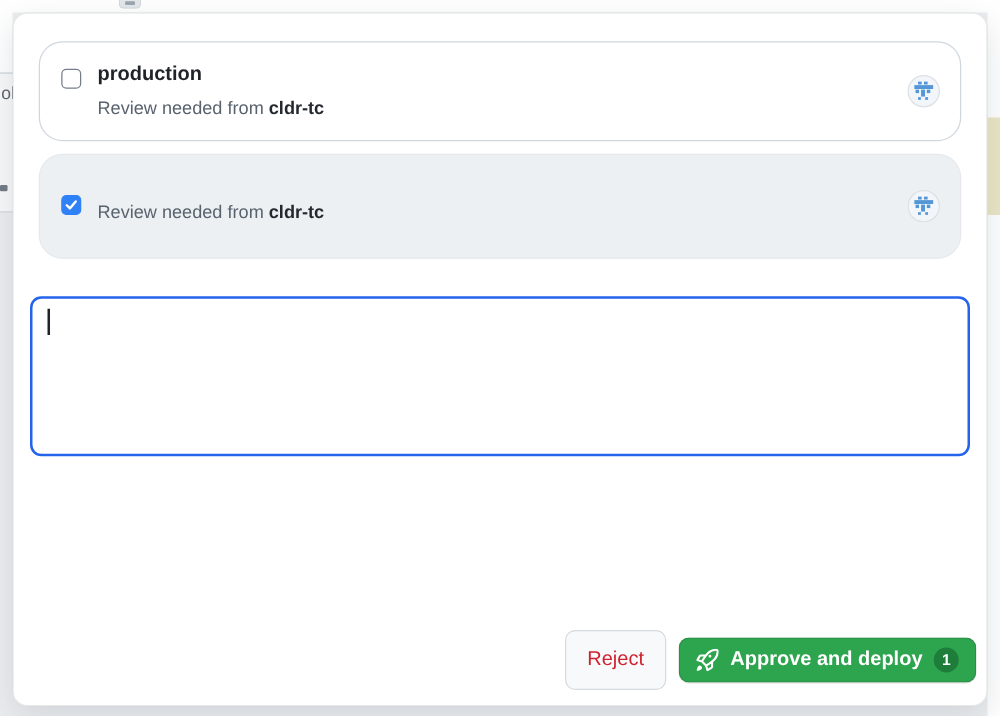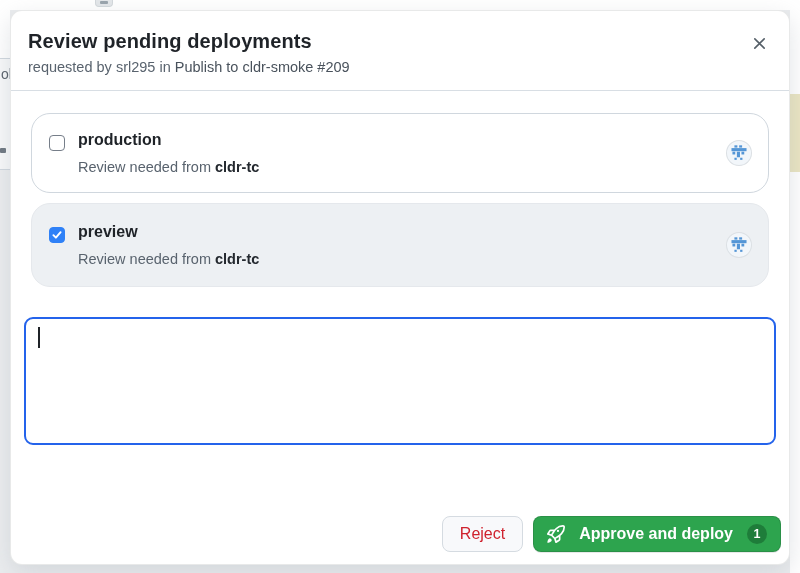--- a/index.html
+++ b/index.html
@@ -77,25 +77,25 @@
     outline:none; display:block;
   }
   .caret { position:absolute; left:14px; top:10px; width:2px; height:21px; background:#1f2328;
            animation:blink 1.2s step-end infinite; }
   @keyframes blink { 50% { opacity:0; } }
 
   
   .footer { position:absolute; right:8px; bottom:12px; display:flex; align-items:center; gap:10px; }
   .btn { font-family:"Liberation Sans", sans-serif; cursor:pointer; border-radius:8px; }
   .btn-reject {
-    height:36px; padding:0 17px; font-size:16px; font-weight:500;
+    height:48px; padding:0 17px; font-size:16px; font-weight:500;
     color:#cf222e; background:#f8f9fb; border:1px solid #d5dbe1;
   }
   .btn-approve {
-    height:36px; padding:0 13px; display:flex; align-items:center; gap:14px;
+    height:36px; padding:0 13px; display:flex; align-items:center; gap:9px;
     font-size:16px; font-weight:600; color:#fff;
     background:#2da44e; border:1px solid rgba(27,31,36,0.15);
     box-shadow:0 1px 0 rgba(27,31,36,0.1);
   }
   .count-badge {
     min-width:20px; height:20px; border-radius:10px; padding:0 6px;
     background:rgba(0,45,17,0.32); color:#fff;
     font-size:12.5px; font-weight:600; line-height:20px; text-align:center;
   }
 </style>
@@ -108,36 +108,20 @@
 </div>
 <div class="bg-left-white"></div>
 <div class="bg-left-panel"></div>
 <div class="bg-left-text">ol</div>
 <div class="bg-left-mark"></div>
 <div class="bg-right-strip"></div>
 <div class="bg-yellow-band"></div>
 
 <div class="modal">
 
-  <div class="modal-header">
-    <div class="modal-title">Review pending deployments</div>
-    <div class="modal-subtitle">
-      <span>requested by</span>
-      <span>srl295</span>
-      <span>in</span>
-      <span class="run">Publish to cldr-smoke #209</span>
-    </div>
-    <button class="close-btn">
-      <span style="display:flex;">
-        <svg width="15" height="15" viewBox="0 0 16 16">
-            <path d="M3 3 L13 13 M13 3 L3 13" stroke="#555f68" stroke-width="1.7" stroke-linecap="round" fill="none"></path>
-          </svg>
-      </span>
-    </button>
-  </div>
 
   <div class="cards">
 
     <div class="env-card">
       <div class="env-left">
         <div class="checkbox">
           
         </div>
         <div>
           <div class="env-name">production</div>
@@ -164,21 +148,20 @@
     </div>
 
     <div class="env-card selected">
       <div class="env-left">
         <div class="checkbox checked">
           <svg width="12" height="12" viewBox="0 0 12 12">
               <path d="M2.4 6.2 4.9 8.7 9.6 3.2" stroke="#fff" stroke-width="1.9" fill="none" stroke-linecap="round" stroke-linejoin="round"></path>
             </svg>
         </div>
         <div>
-          <div class="env-name">preview</div>
           <div class="env-review">
             <span>Review needed from</span>
             <span class="team">cldr-tc</span>
           </div>
         </div>
       </div>
       <div class="avatar">
         <svg width="18" height="18" viewBox="0 0 11 11">
           <g fill="#5596d6">
             <rect x="2.7" y="0.8" width="1.8" height="1.4"></rect>

